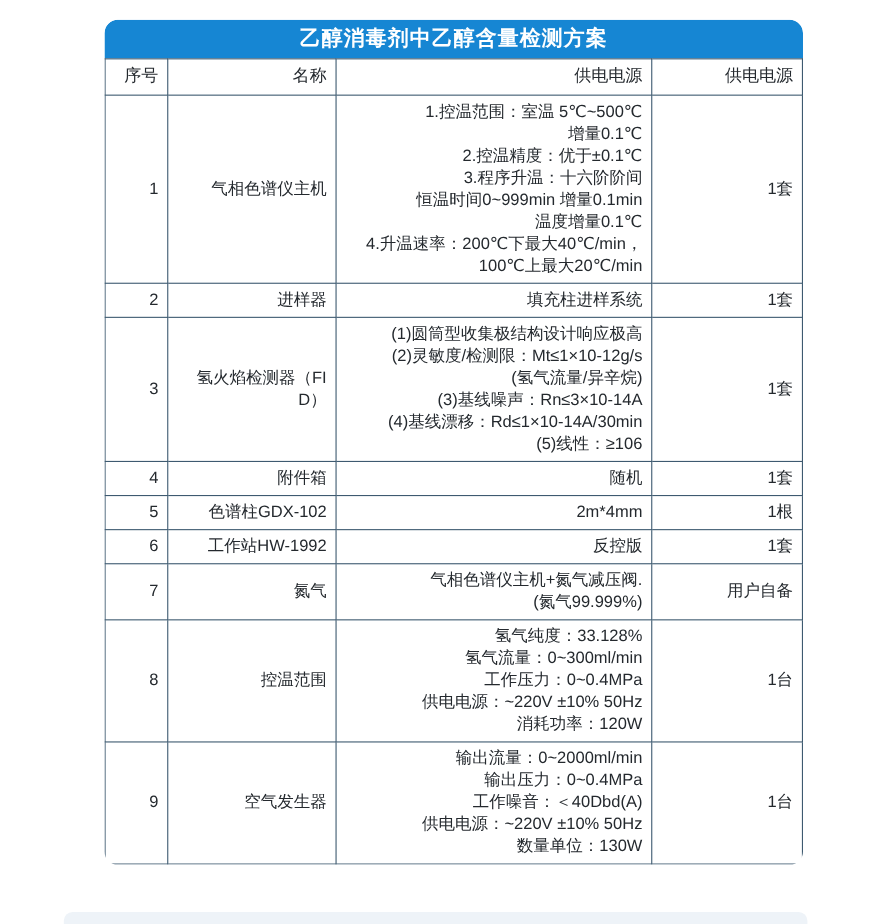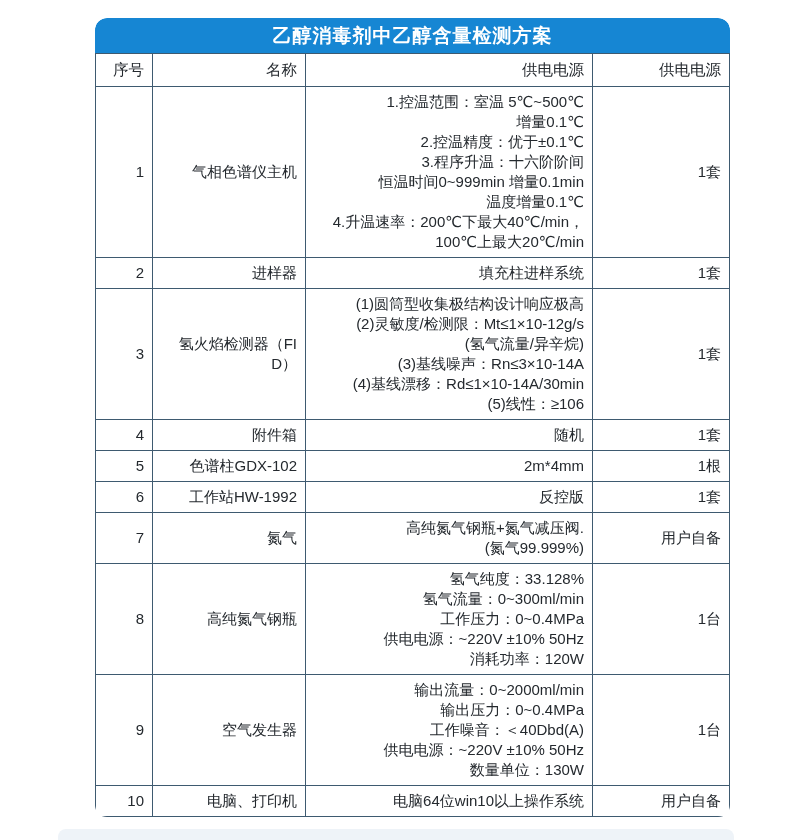--- a/index.html
+++ b/index.html
@@ -136,28 +136,28 @@
             <td>工作站HW-1992</td>
             <td>
               <div class="spec-line">反控版</div>
             </td>
             <td>1套</td>
           </tr>
           <tr>
             <td class="c-no">7</td>
             <td>氮气</td>
             <td>
-              <div class="spec-line">高纯氮气钢瓶+氮气减压阀.</div>
+              <div class="spec-line">气相色谱仪主机+氮气减压阀.</div>
               <div class="spec-line">(氮气99.999%)</div>
             </td>
             <td>用户自备</td>
           </tr>
           <tr>
             <td class="c-no">8</td>
-            <td>高纯氮气钢瓶</td>
+            <td>控温范围</td>
             <td>
               <div class="spec-line">氢气纯度：33.128%</div>
               <div class="spec-line">氢气流量：0~300ml/min</div>
               <div class="spec-line">工作压力：0~0.4MPa</div>
               <div class="spec-line">供电电源：~220V ±10% 50Hz</div>
               <div class="spec-line">消耗功率：120W</div>
             </td>
             <td>1台</td>
           </tr>
           <tr>
@@ -165,25 +165,17 @@
             <td>空气发生器</td>
             <td>
               <div class="spec-line">输出流量：0~2000ml/min</div>
               <div class="spec-line">输出压力：0~0.4MPa</div>
               <div class="spec-line">工作噪音：＜40Dbd(A)</div>
               <div class="spec-line">供电电源：~220V ±10% 50Hz</div>
               <div class="spec-line">数量单位：130W</div>
             </td>
             <td>1台</td>
           </tr>
-          <tr>
-            <td class="c-no">10</td>
-            <td>电脑、打印机</td>
-            <td>
-              <div class="spec-line">电脑64位win10以上操作系统</div>
-            </td>
-            <td>用户自备</td>
-          </tr>
         </tbody>
     </table>
   </div>
   <div class="bottom-band"></div>
 </div>
 
 </body></html>

